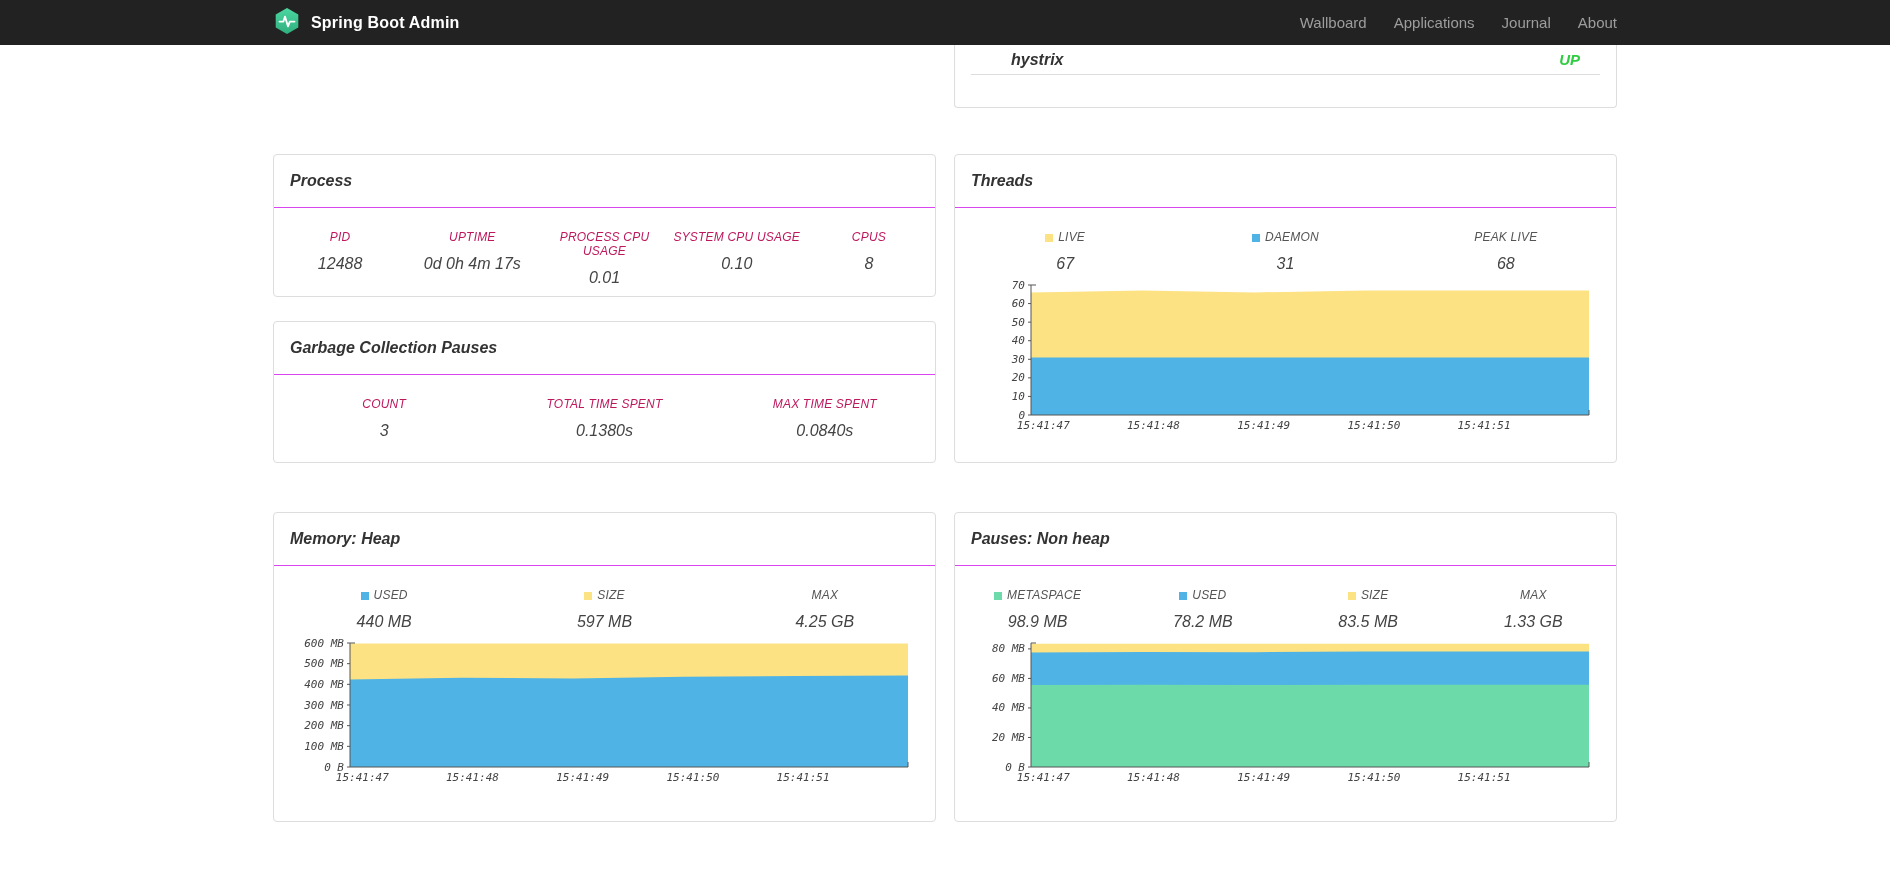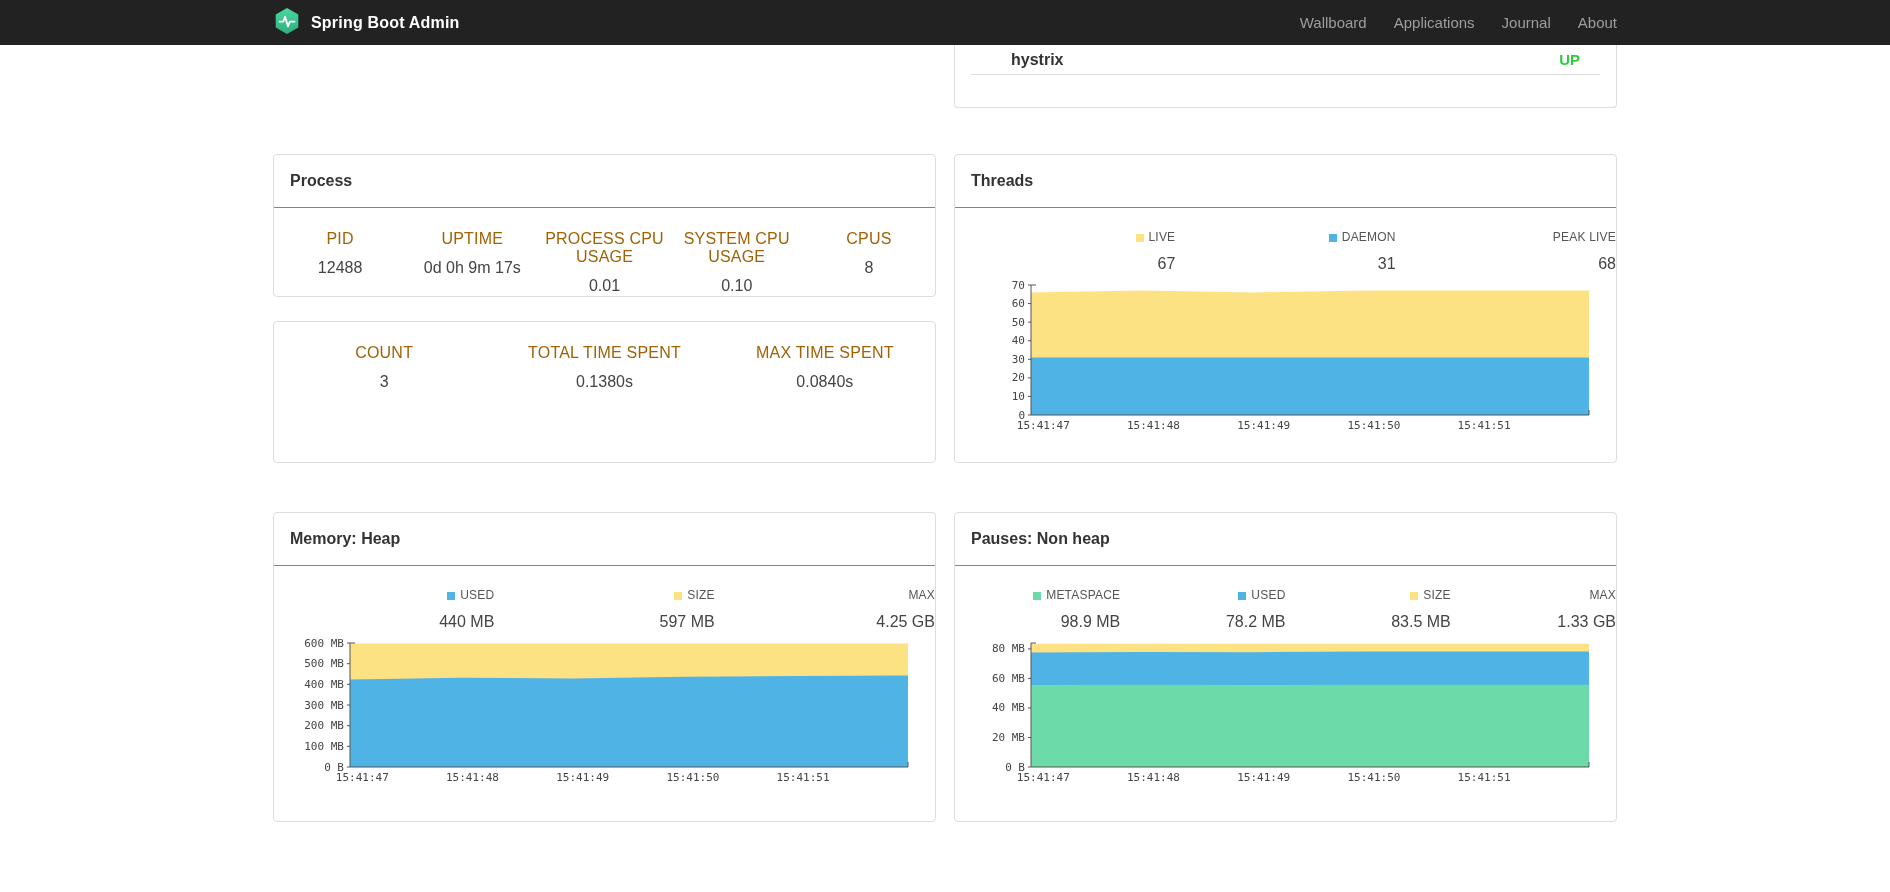--- a/index.html
+++ b/index.html
@@ -15,21 +15,21 @@
   
   .navbar { height:45px; background:#222222; }
   .nav-inner { height:45px; display:flex; align-items:center; justify-content:space-between; }
   .brand { display:flex; align-items:center; gap:10px; cursor:pointer; }
   .brand-text { color:#ffffff; font-size:16px; font-weight:bold; letter-spacing:0.2px; }
   .nav-links { display:flex; gap:27px;justify-content:space-between; }
   .nav-link { color:#9d9d9d; font-size:15px; text-decoration:none; cursor:pointer; }
 
   
   .columns { display:flex; gap:18px; align-items:flex-start; }
-  .col { width:663px; }
+  .col { width:663px;font-style:italic; }
 
   .panel {
     border:1px solid #ddd; border-radius:4px; background:#fff; overflow:hidden;
   }
   .panel-heading {
     height:53px; padding:17px 16px 0 16px;
     font-size:16px; font-weight:bold; color:#333;
     border-bottom:1px solid #d946ef;
   }
 
@@ -45,26 +45,26 @@
     margin:0 16px; height:30px; padding:0 20px 0 40px;
     display:flex; align-items:center; justify-content:space-between;
     border-bottom:1px solid #ddd;
   }
   .app-name { font-size:16px; font-weight:bold; color:#333; cursor:pointer; }
   .app-status { font-size:15px; font-weight:bold; }
 
   
   .metrics { display:flex; padding-top:22px; }
   .metric { flex:1; text-align:center; }
-  .metric-label { font-size:16px; color:#a16207; letter-spacing:0.2px; }
+  .metric-label { font-size:12px; color:#be185d; letter-spacing:0.2px; }
   .metric-value { font-size:16px; color:#444; margin-top:11px; }
 
   
   .legend { display:flex; padding-top:22px; }
-  .legend-item { flex:1; text-align:right; }
+  .legend-item { flex:1; text-align:center; }
   .legend-label { font-size:12px; color:#555; letter-spacing:0.2px; }
   .legend-value { font-size:16px; color:#444; margin-top:11px; }
   .swatch { display:inline-block; width:8px; height:8px; margin-right:5px; vertical-align:-1px; background:transparent; }
 
   
   .chart { margin-top:6px; margin-left:20px; }
   .chart svg text.tick { font-family:"DejaVu Sans Mono","Liberation Mono",monospace; font-size:11px; fill:#444; }
 </style>
 </head>
 <body>
@@ -101,38 +101,39 @@
 
     <section class="panel panel-process">
       <div class="panel-heading">Process</div>
       <div class="metrics">
         <div class="metric">
           <div class="metric-label">PID</div>
           <div class="metric-value">12488</div>
         </div>
         <div class="metric">
           <div class="metric-label">UPTIME</div>
-          <div class="metric-value">0d 0h 9m 17s</div>
+          <div class="metric-value">0d 0h 4m 17s</div>
         </div>
         <div class="metric">
           <div class="metric-label">PROCESS CPU USAGE</div>
           <div class="metric-value">0.01</div>
         </div>
         <div class="metric">
           <div class="metric-label">SYSTEM CPU USAGE</div>
           <div class="metric-value">0.10</div>
         </div>
         <div class="metric">
           <div class="metric-label">CPUS</div>
           <div class="metric-value">8</div>
         </div>
       </div>
     </section>
 
     <section class="panel panel-gc">
+      <div class="panel-heading">Garbage Collection Pauses</div>
       <div class="metrics">
         <div class="metric">
           <div class="metric-label">COUNT</div>
           <div class="metric-value">3</div>
         </div>
         <div class="metric">
           <div class="metric-label">TOTAL TIME SPENT</div>
           <div class="metric-value">0.1380s</div>
         </div>
         <div class="metric">

